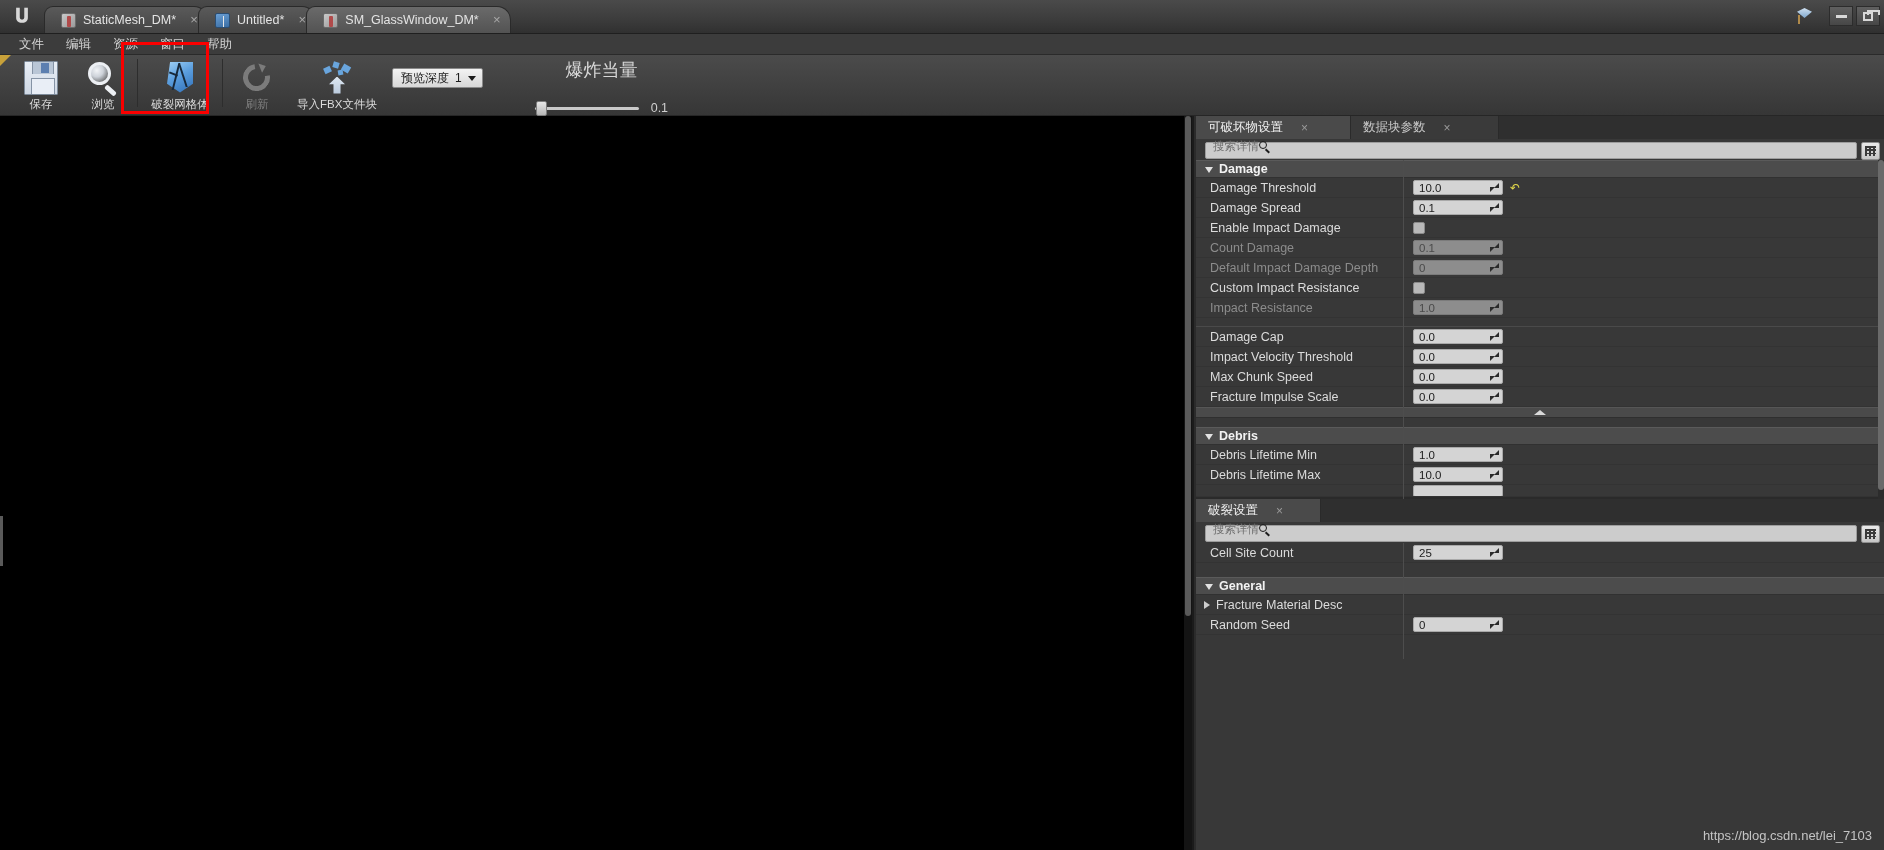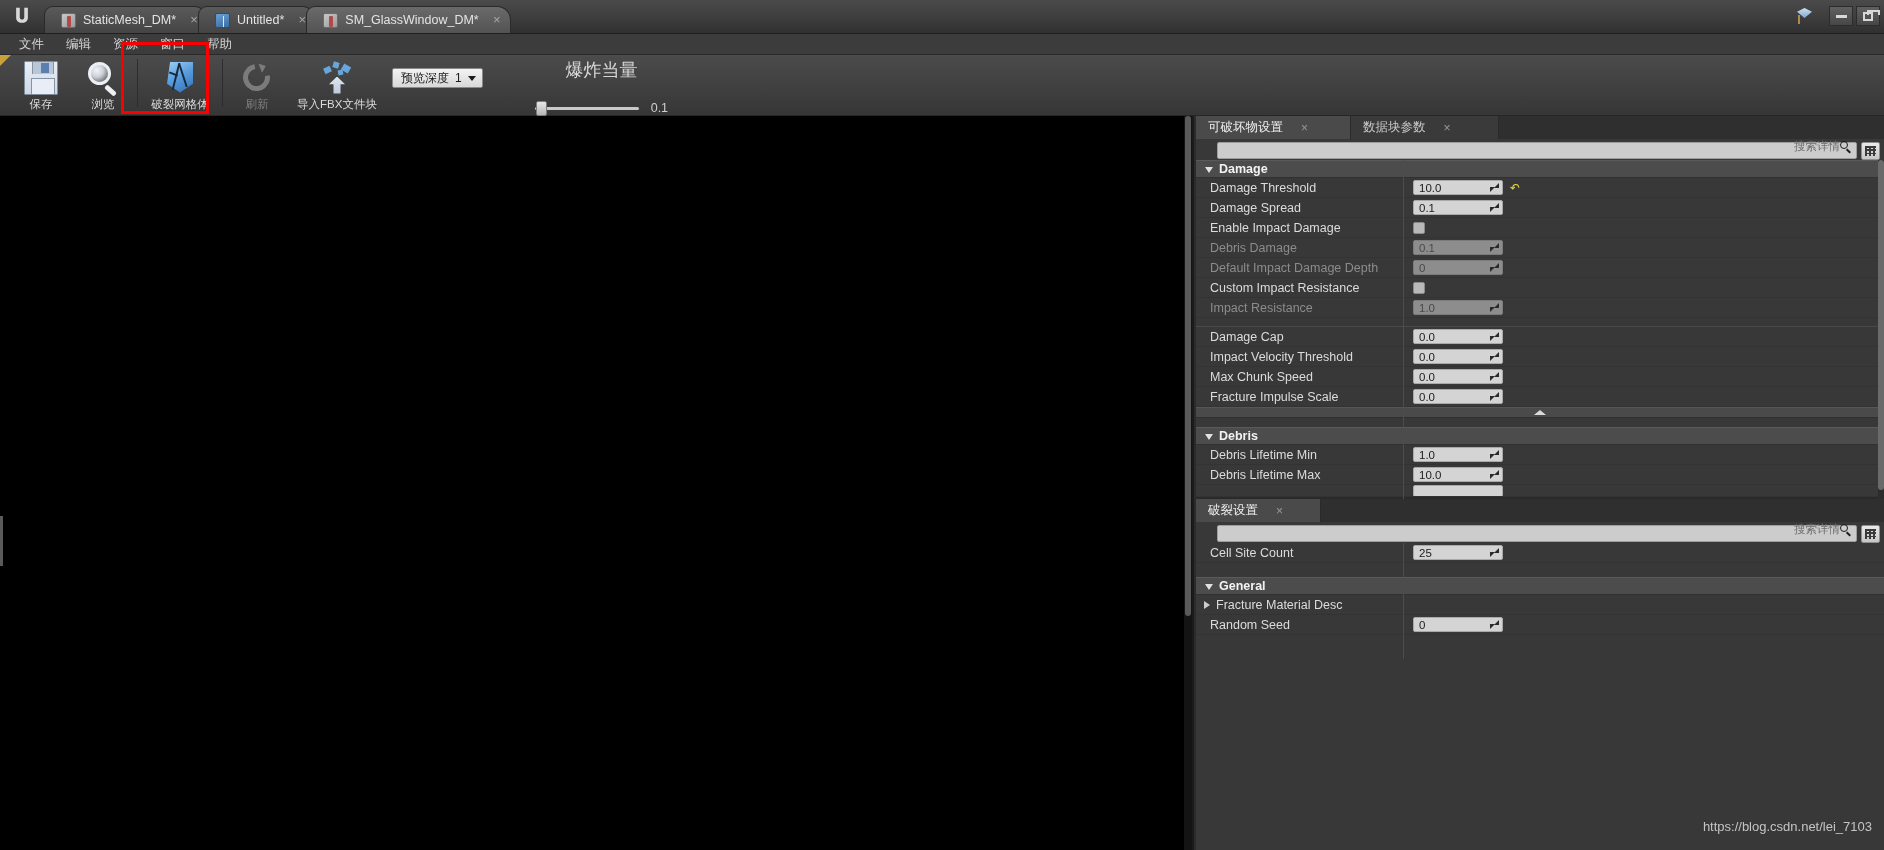--- a/index.html
+++ b/index.html
@@ -228,21 +228,21 @@
     display: flex; align-items: center; gap: 18px; padding: 0 12px;
     font-size: 12.5px; color: #c9c9c9; background: #3a3a3a; border-right: 1px solid #2a2a2a;
     white-space: nowrap;
   }
   .ptab.active { background: #4a4a4a; color: #f0f0f0; text-align: right; }
   .ptab .pt-close { color: #9a9a9a; font-size: 12px; }
 
   .searchrow { height: 21px; display: flex; align-items: center; padding: 2px 4px 0 9px; background: #383838; }
   .searchbox {
     flex: 1 1 auto; height: 17px; background: #cccccc; border: 1px solid #9d9d9d; border-radius: 2px;
-    display: flex; align-items: center; justify-content: flex-end; padding: 0 5px 8px 7px; margin-left: 12px;
+    display: flex; align-items: center; justify-content: flex-start; padding: 0 5px 8px 7px;
   }
   .searchbox .ph { font-size: 11.5px; color: #6e6e6e; }
   .mag-sm { width: 11px; height: 11px; position: relative; }
   .mag-sm .l { position:absolute; left:0; top:0; width:8px; height:8px; border-radius:50%; border:1.6px solid #1d1d1d; }
   .mag-sm .h { position:absolute; right:0; bottom:0; width:5px; height:1.8px; background:#1d1d1d; transform:rotate(42deg); }
   .grid-btn {
     width: 19px; height: 18px; margin-left: 4px;
     background: linear-gradient(to bottom,#eaeaea,#c6c6c6); border: 1px solid #8f8f8f; border-radius: 2px;
     display: flex; align-items: center; justify-content: center;
   }
@@ -307,21 +307,21 @@
   }
   .gap-block { background:#383838; }
   .panel-footer-line { height: 2px; background: #2a2a2a; }
 
   .pane-scroll {
     position: absolute; right: 0; width: 6px; background: #2c2c2c;
   }
   .pane-scroll .th { position:absolute; left:0; width:6px; background:#6a6a6a; border-radius:3px; }
 
   .watermark {
-    position: absolute; right: 12px; bottom: 16px;
+    position: absolute; right: 12px; bottom: 7px;
     font-size: 13px; color: #c4c4c4; white-space: nowrap;
   }
 </style>
 </head>
 <body>
 
 <div id="app">
 
   <div class="titlebar">
     <div class="ue-logo">𝐔</div>
@@ -502,21 +502,21 @@
         </div>
 
         <div class="prow">
           <div class="plabel">Enable Impact Damage</div>
           <div class="pval">
             <span class="checkbox"></span>
           </div>
         </div>
 
         <div class="prow dim">
-          <div class="plabel">Debris Damage</div>
+          <div class="plabel">Count Damage</div>
           <div class="pval">
             <div class="numfield dis">
               <span>0.1</span>
               <span class="spin"></span>
             </div>
           </div>
         </div>
 
         <div class="prow dim">
           <div class="plabel">Default Impact Damage Depth</div>

